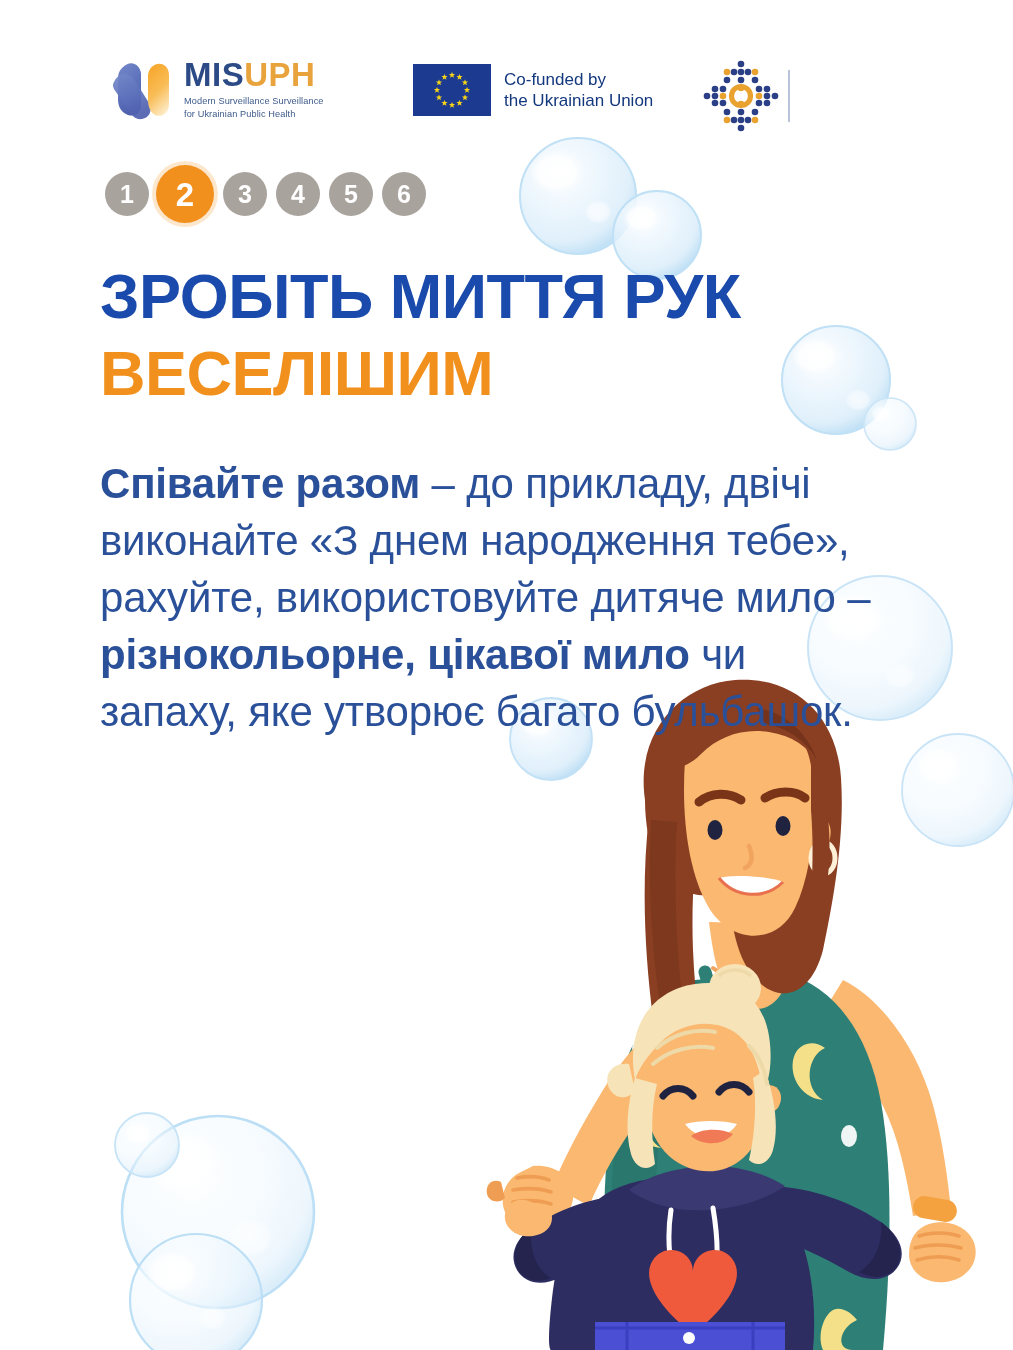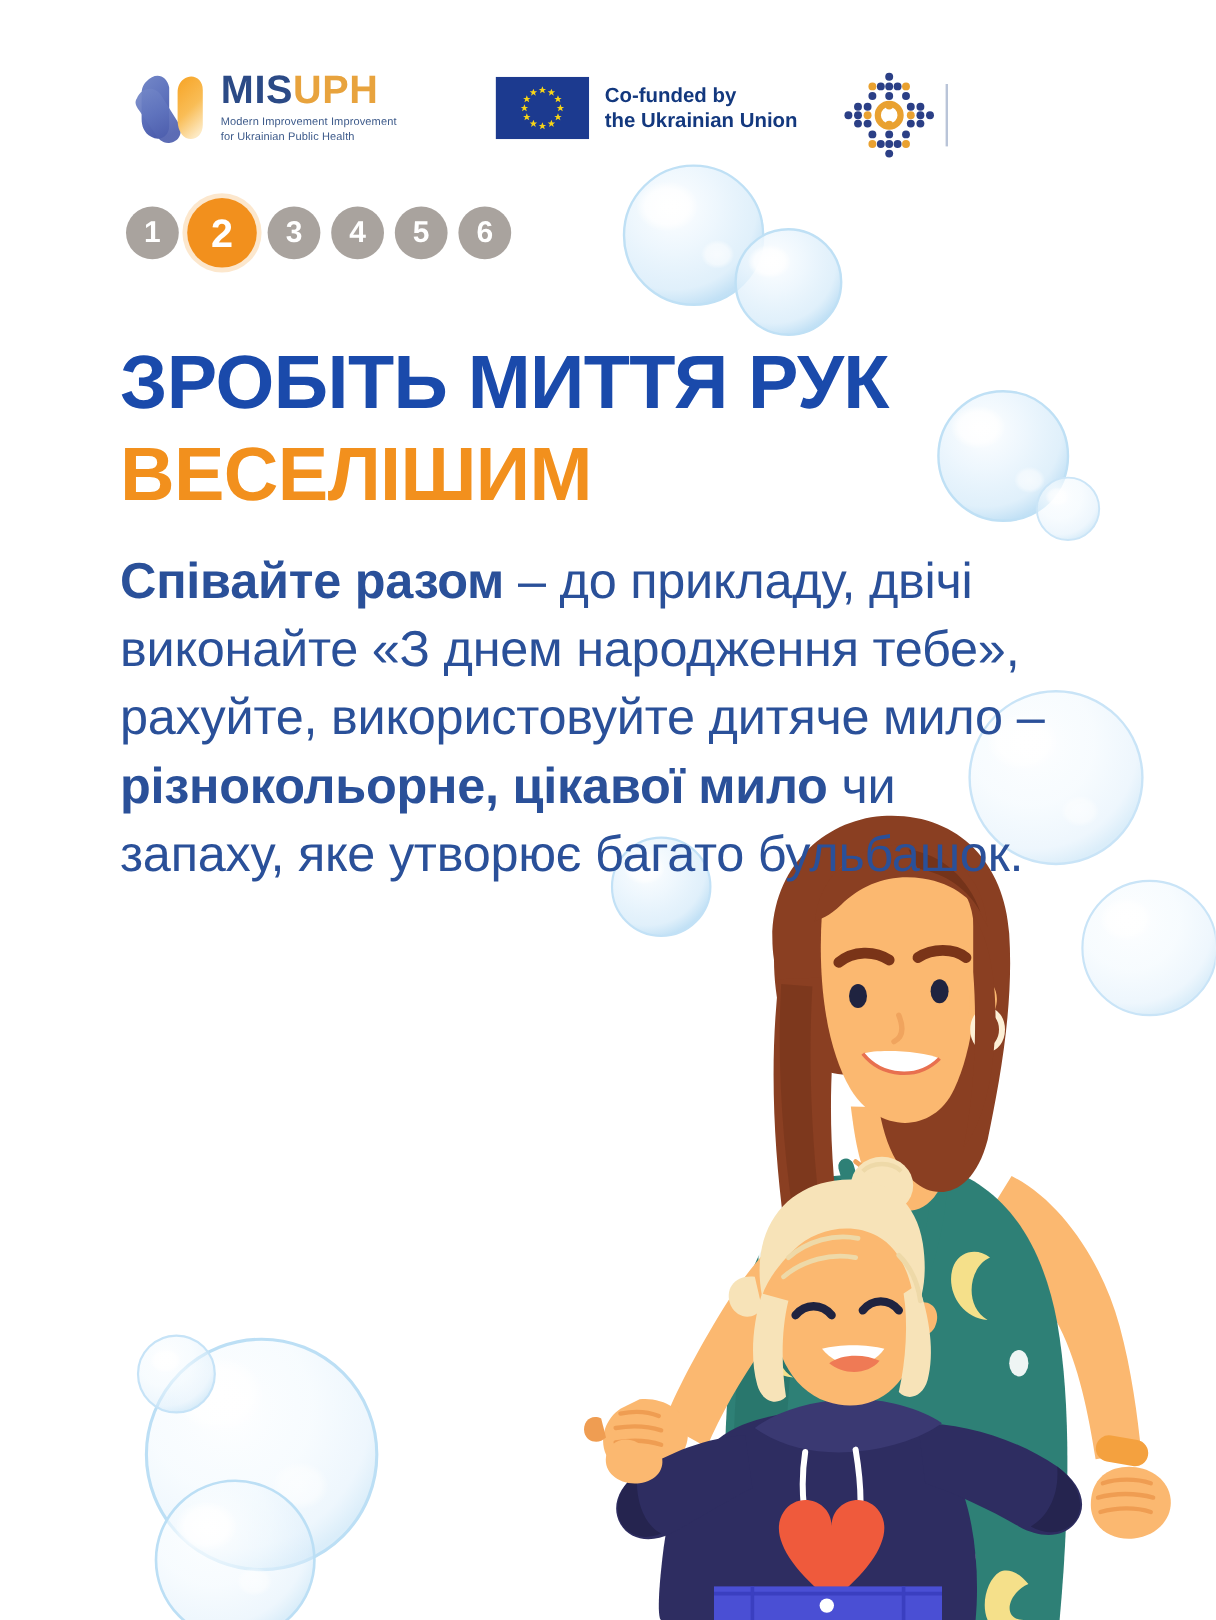--- a/index.html
+++ b/index.html
@@ -22,21 +22,21 @@
   .logo-misuph { position:absolute; left:105px; top:4px; display:flex; align-items:center; gap:11px; }
   .misuph-mark { width:68px; height:66px; flex:0 0 auto; }
   .misuph-text { display:flex; flex-direction:column; justify-content:center; }
   .misuph-word { font-size:33px; letter-spacing:.5px; line-height:1; font-weight:700; }
   .misuph-word .mis { color:#2b4a86; }
   .misuph-word .uph { color:#e8a33d; }
   .misuph-tag { font-size:9.2px; color:#3d5a8a; line-height:1.32; margin-top:4px; letter-spacing:.1px; }
 
   .logo-eu { position:absolute; left:413px; top:12px; display:flex; align-items:center; gap:13px; }
   .eu-flag { width:78px; height:52px; flex:0 0 auto; }
-  .eu-text { font-size:17px; font-weight:bold; color:#13387e; line-height:1.25; }
+  .eu-text { font-size:17px; font-weight:normal; color:#13387e; line-height:1.25; }
 
   .logo-cph { position:absolute; left:702px; top:6px; display:flex; align-items:center; gap:0px; }
   .cph-mark { width:78px; height:76px; flex:0 0 auto; }
   .cph-div { width:2px; height:52px; background:#b9c4d8; margin:0 13px 0 8px; }
   .cph-text { font-size:13.5px; font-weight:bold; color:#1d3d87; line-height:1.32; letter-spacing:.2px; }
 
   
   .steps { position:absolute; left:105px; top:165px; display:flex; align-items:center; z-index:5; }
   .step {
     width:44px; height:44px; border-radius:50%; background:#a9a39e;
@@ -49,21 +49,21 @@
     margin-right:9px; margin-left:-2px;
     box-shadow:0 0 0 4px rgba(242,144,29,0.22);
   }
 
   
   .headline {
     position:absolute; left:100px; top:258px; z-index:5;
     font-size:63px; font-weight:bold; line-height:1.22;
     letter-spacing:-.5px;
   }
-  .headline .l1 { color:#1a4aab; display:block; white-space:nowrap;margin-top:23px; }
+  .headline .l1 { color:#1a4aab; display:block; white-space:nowrap; }
   .headline .l2 { color:#f2901d; display:block; white-space:nowrap; }
 
   
   .body-copy {
     position:absolute; left:100px; top:455px; z-index:5;
     width:790px;
     color:#2a5099; font-size:42px; line-height:1.36;
     font-weight:400; letter-spacing:-.2px;
   }
   .body-copy b { font-weight:bold; }
@@ -157,21 +157,21 @@
       </defs>
       <path d="M17 12 C24 4 34 6 36 17 L36 49 C36 58 28 62 21 58 C15 55 13 49 13 43 L13 23 C13 18 14 15 17 12 Z" fill="url(#mLeft)"></path>
       <path d="M9 26 C13 17 23 15 29 23 L44 47 C48 55 44 62 37 63 C31 64 27 60 24 55 L11 36 C8 32 7 29 9 26 Z" fill="url(#mLeft)" opacity="0.92"></path>
       <path d="M48 10 C55 5 64 9 64 19 L64 48 C64 57 57 62 50 59 C45 56 43 50 43 44 L43 21 C43 16 45 12 48 10 Z" fill="url(#mRight)"></path>
     </svg>
     <div class="misuph-text">
       <div class="misuph-word">
         <span class="mis">MIS</span><span class="uph">UPH</span>
       </div>
       <div class="misuph-tag">
-        <div>Modern Improvement Improvement</div>
+        <div>Modern Surveillance Surveillance</div>
         <div>for Ukrainian Public Health</div>
       </div>
     </div>
   </div>
 
   <div class="logo-eu">
     <svg class="eu-flag" viewBox="0 0 78 52">
       <rect width="78" height="52" fill="#1c3a8f"></rect>
       <g fill="#f7d417">
         <g transform="translate(39,26)">

